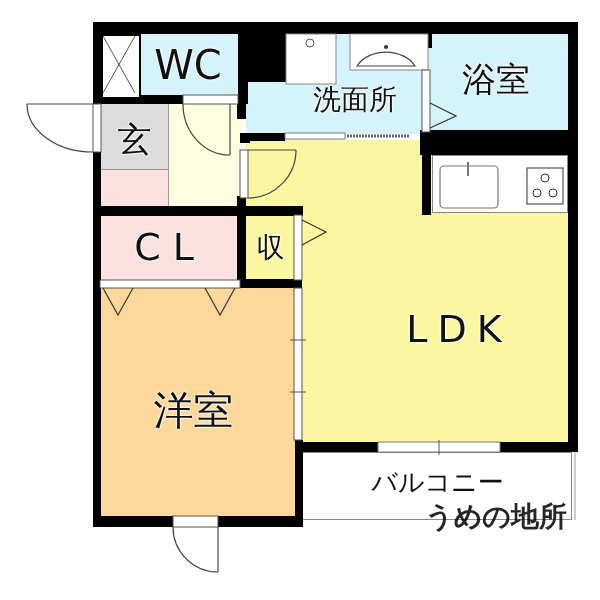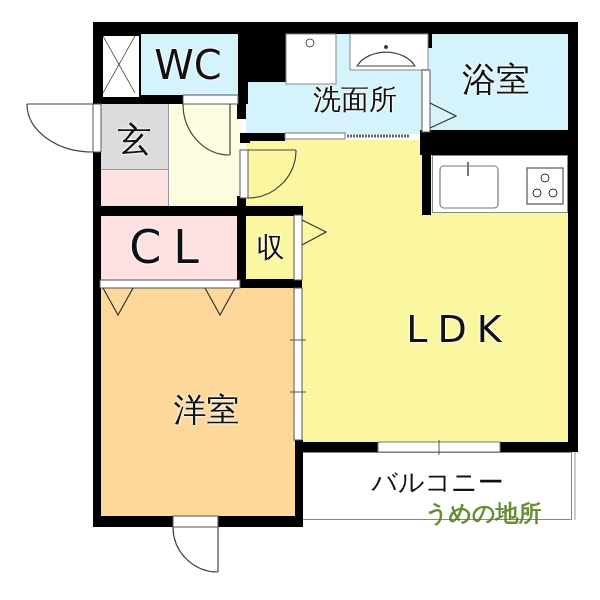--- a/index.html
+++ b/index.html
@@ -113,30 +113,30 @@
 </div>
 <div class="room-label" style="left:290px;top:80px;width:130px;height:40px;font-size:28px;">
   <span>洗面所</span>
 </div>
 <div class="room-label" style="left:432px;top:50px;width:128px;height:60px;font-size:34px;">
   <span>浴室</span>
 </div>
 <div class="room-label" style="left:100px;top:110px;width:69px;height:60px;font-size:34px;">
   <span>玄</span>
 </div>
-<div class="room-label" style="left:100px;top:215px;width:140px;height:65px;font-size:46px;letter-spacing:12px;">
+<div class="room-label" style="left:100px;top:215px;width:140px;height:65px;font-size:38px;letter-spacing:12px;">
   <span>CL</span>
 </div>
 <div class="room-label" style="left:247px;top:215px;width:47px;height:65px;font-size:28px;">
   <span>収</span>
 </div>
-<div class="room-label" style="left:108px;top:360px;width:197px;height:100px;font-size:33px;">
+<div class="room-label" style="left:95px;top:360px;width:197px;height:100px;font-size:40px;">
   <span>洋室</span>
 </div>
 <div class="room-label" style="left:330px;top:280px;width:210px;height:100px;font-size:38px;">
   <span style="letter-spacing:10px;margin-left:48px;">LDK</span>
 </div>
 <div class="room-label" style="left:310px;top:458px;width:255px;height:50px;font-size:26px;">
   <span>バルコニー</span>
 </div>
-<div class="abs" style="left:425px;top:498px;width:175px;height:40px;font-size:23px;font-weight:bold;color:#4d7c0f;opacity:0.85;">
+<div class="abs" style="left:425px;top:498px;width:175px;height:40px;font-size:28px;font-weight:bold;color:#000000;opacity:0.85;">
   <span>うめの地所</span>
 </div>
 
 </body></html>

